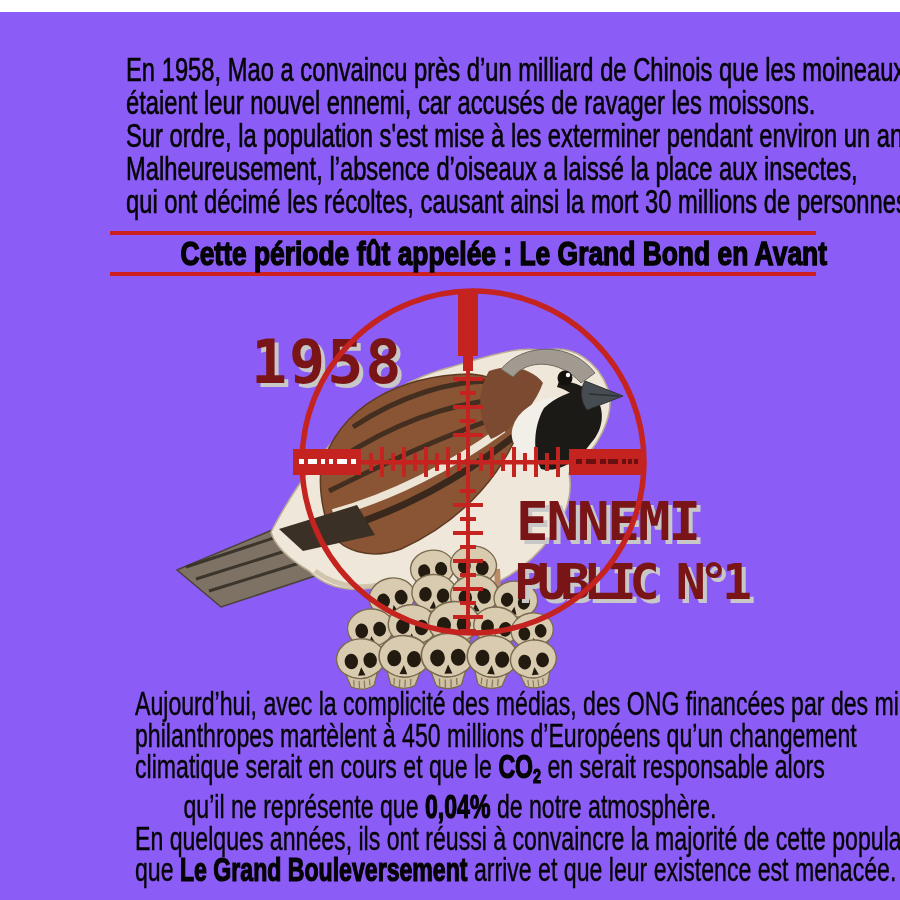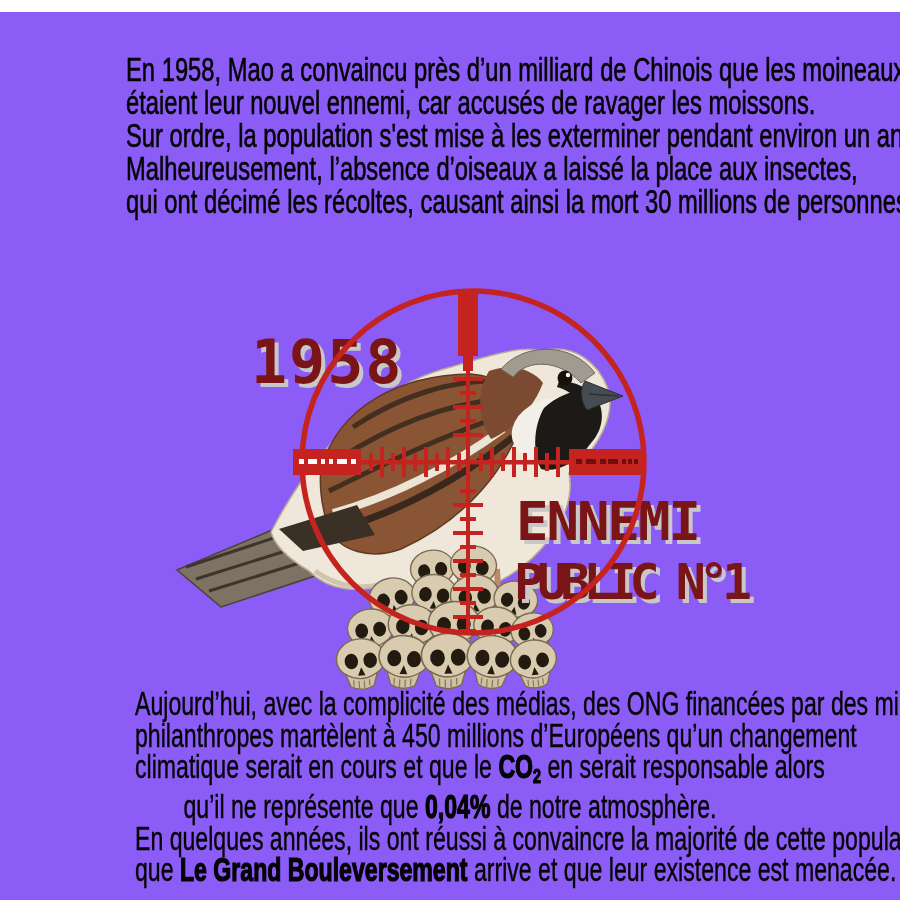--- a/index.html
+++ b/index.html
@@ -44,20 +44,25 @@
 <div class="page">
 
   <div class="intro">
     <div>En 1958, Mao a convaincu près d’un milliard de Chinois que les moineaux</div>
     <div>étaient leur nouvel ennemi, car accusés de ravager les moissons.</div>
     <div>Sur ordre, la population s'est mise à les exterminer pendant environ un an.</div>
     <div>Malheureusement, l’absence d’oiseaux a laissé la place aux insectes,</div>
     <div>qui ont décimé les récoltes, causant ainsi la mort 30 millions de personnes.</div>
   </div>
 
+  <div class="heading-band">
+    <div class="redline"></div>
+    <div class="heading-text">Cette période fût appelée : Le Grand Bond en Avant</div>
+    <div class="redline"></div>
+  </div>
 
   <div class="scene">
     <svg width="760" height="415" viewBox="0 0 760 415">
       <defs>
         <g id="skull">
           <ellipse cx="0" cy="-5" rx="23" ry="19" fill="#d8cbb0" stroke="#7a6a50" stroke-width="1.4"></ellipse>
           <path d="M-15,9 Q0,19 15,9 L11,21 Q0,27 -11,21 Z" fill="#cfc1a4" stroke="#7a6a50" stroke-width="1.2"></path>
           <ellipse cx="-9" cy="-3" rx="6.4" ry="7.4" fill="#241b10"></ellipse>
           <ellipse cx="9" cy="-3" rx="6.4" ry="7.4" fill="#241b10"></ellipse>
           <path d="M0,3 L-3.5,11 L3.5,11 Z" fill="#241b10"></path>

